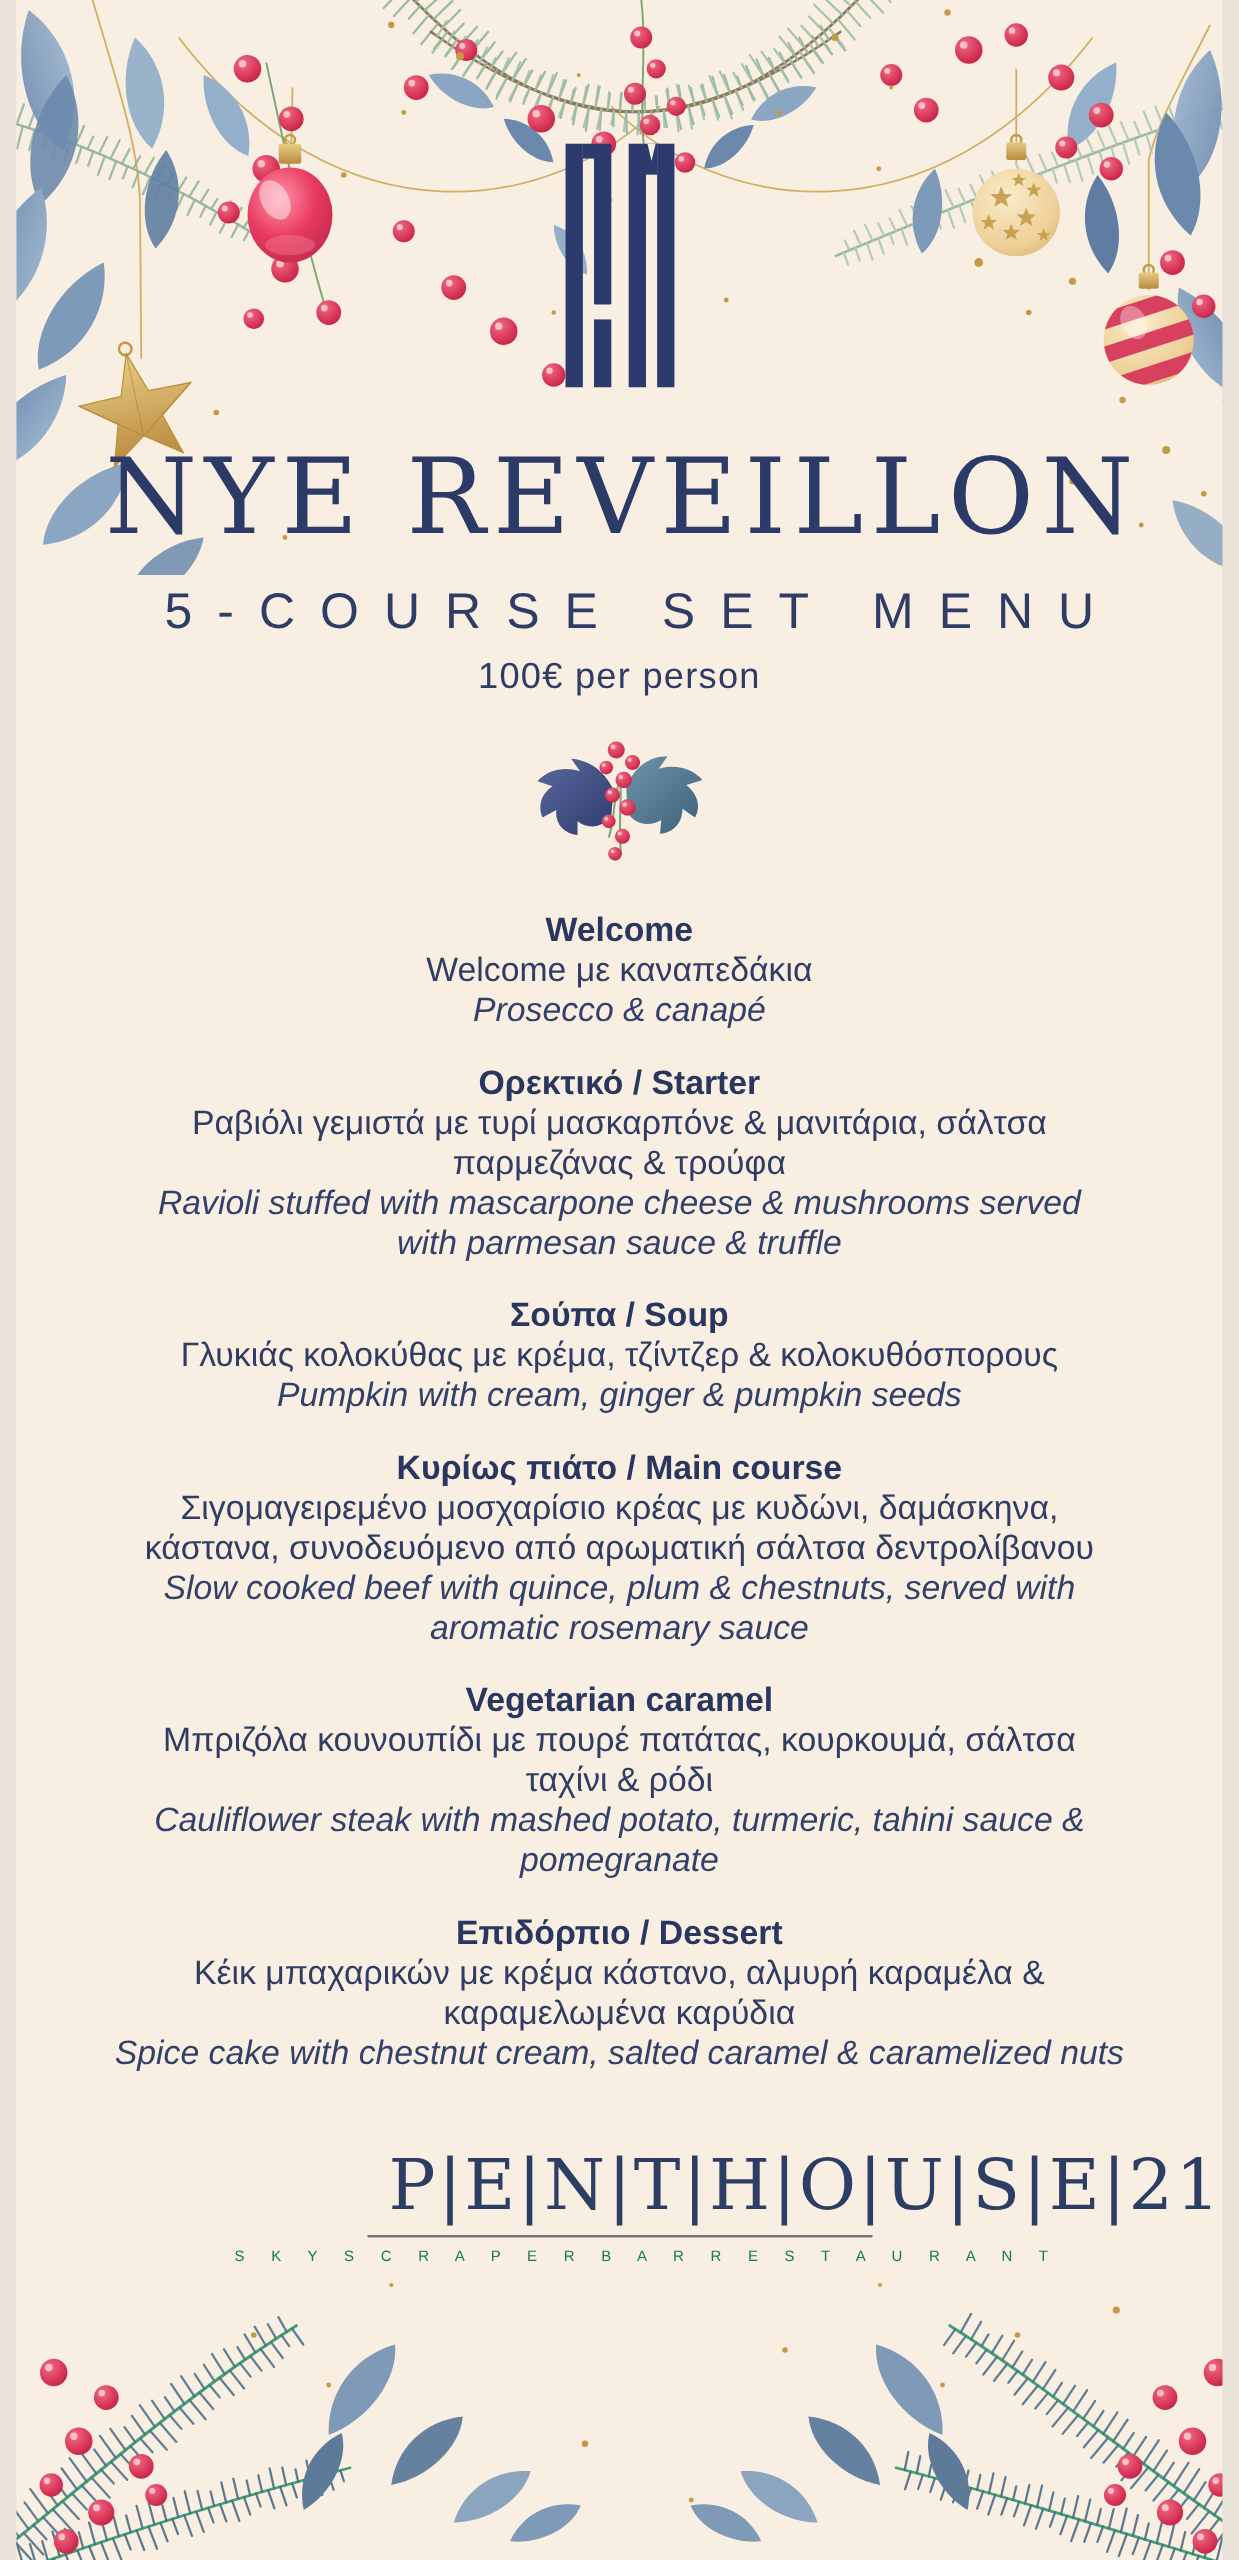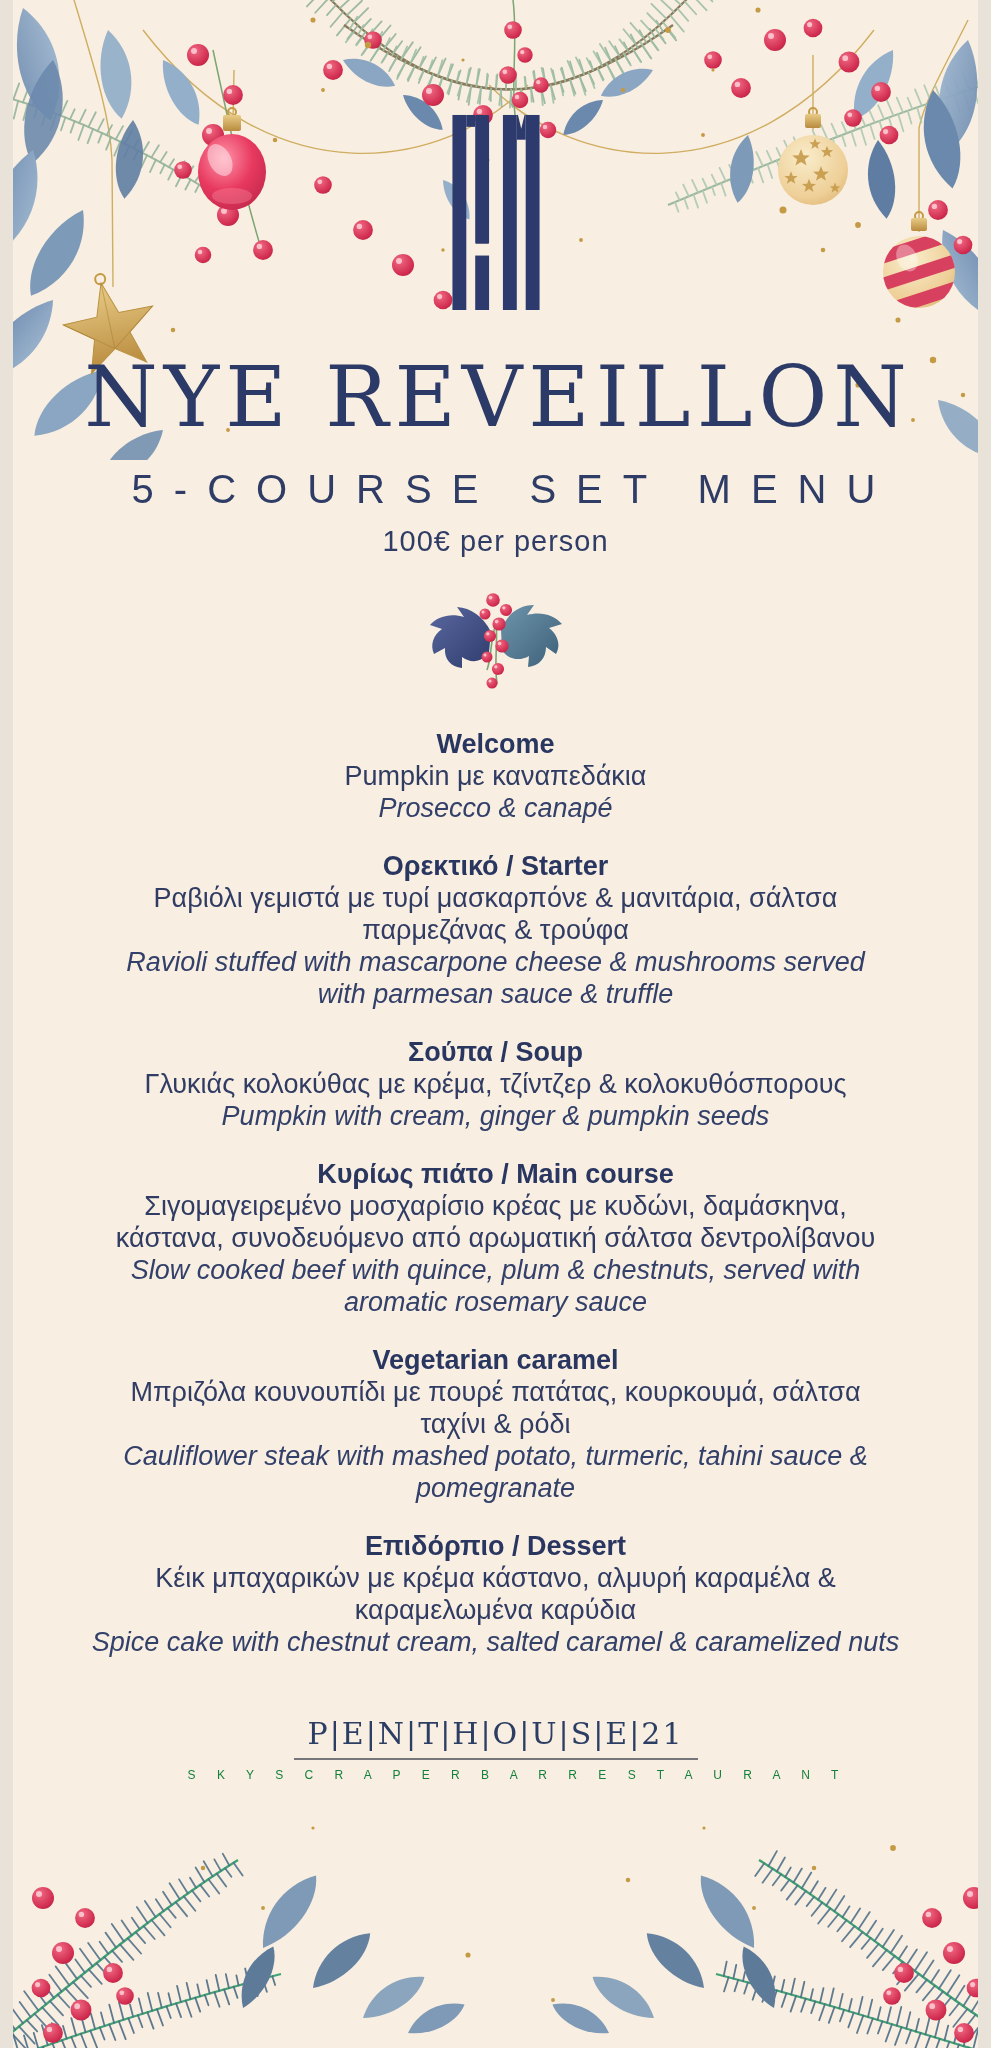--- a/index.html
+++ b/index.html
@@ -24,22 +24,22 @@
   }
   .price{margin-top:13px;font-size:29px;letter-spacing:1px;color:#2e3c66;}
   .holly{display:block;margin:26px auto 0;}
   .menu{margin-top:28px;}
   .sec{margin:13px auto 26px;width:840px;font-size:27px;line-height:32px;}
   .sec-head{font-weight:700;color:#293660;}
   .sec-gr{white-space:pre-line;color:#303c63;}
   .sec-en{white-space:pre-line;font-style:italic;color:#32406a;}
   .footer{margin-top:58px;}
   .brand{
-    font-family:"DejaVu Serif","Liberation Serif",serif;font-size:30px;letter-spacing:2px;
-    color:#2c3e63;white-space:nowrap;
+    font-family:"DejaVu Serif","Liberation Serif",serif;font-size:56px;letter-spacing:2px;
+    color:#2c3e63;white-space:nowrap;text-align:right;
   }
   .brand-rule{width:404px;height:2px;background:#75757a;margin:7px auto 0;}
   .tagline{margin-top:8px;font-size:12px;letter-spacing:9px;padding-left:4px;color:#15803d;white-space:nowrap;margin-left:40px;}
 </style>
 </head>
 <body>
 
 <div class="poster">
 
   <svg class="decor top" width="991" height="460" viewBox="0 0 991 460">
@@ -869,21 +869,21 @@
         <use href="#berry" transform="translate(66,73) scale(0.5)"></use>
         <use href="#berry" transform="translate(77,85) scale(0.55)"></use>
         <use href="#berry" transform="translate(71,99) scale(0.5)"></use>
       </g>
     </svg>
 
     <div class="menu">
 
       <section class="sec">
         <div class="sec-head">Welcome</div>
-        <div class="sec-gr">Pumpkin με καναπεδάκια</div>
+        <div class="sec-gr">Welcome με καναπεδάκια</div>
         <div class="sec-en">Prosecco &amp; canapé</div>
       </section>
 
       <section class="sec">
         <div class="sec-head">Ορεκτικό / Starter</div>
         <div class="sec-gr">Ραβιόλι γεμιστά με τυρί μασκαρπόνε &amp; μανιτάρια, σάλτσα
 παρμεζάνας &amp; τρούφα</div>
         <div class="sec-en">Ravioli stuffed with mascarpone cheese &amp; mushrooms served
 with parmesan sauce &amp; truffle</div>
       </section>

